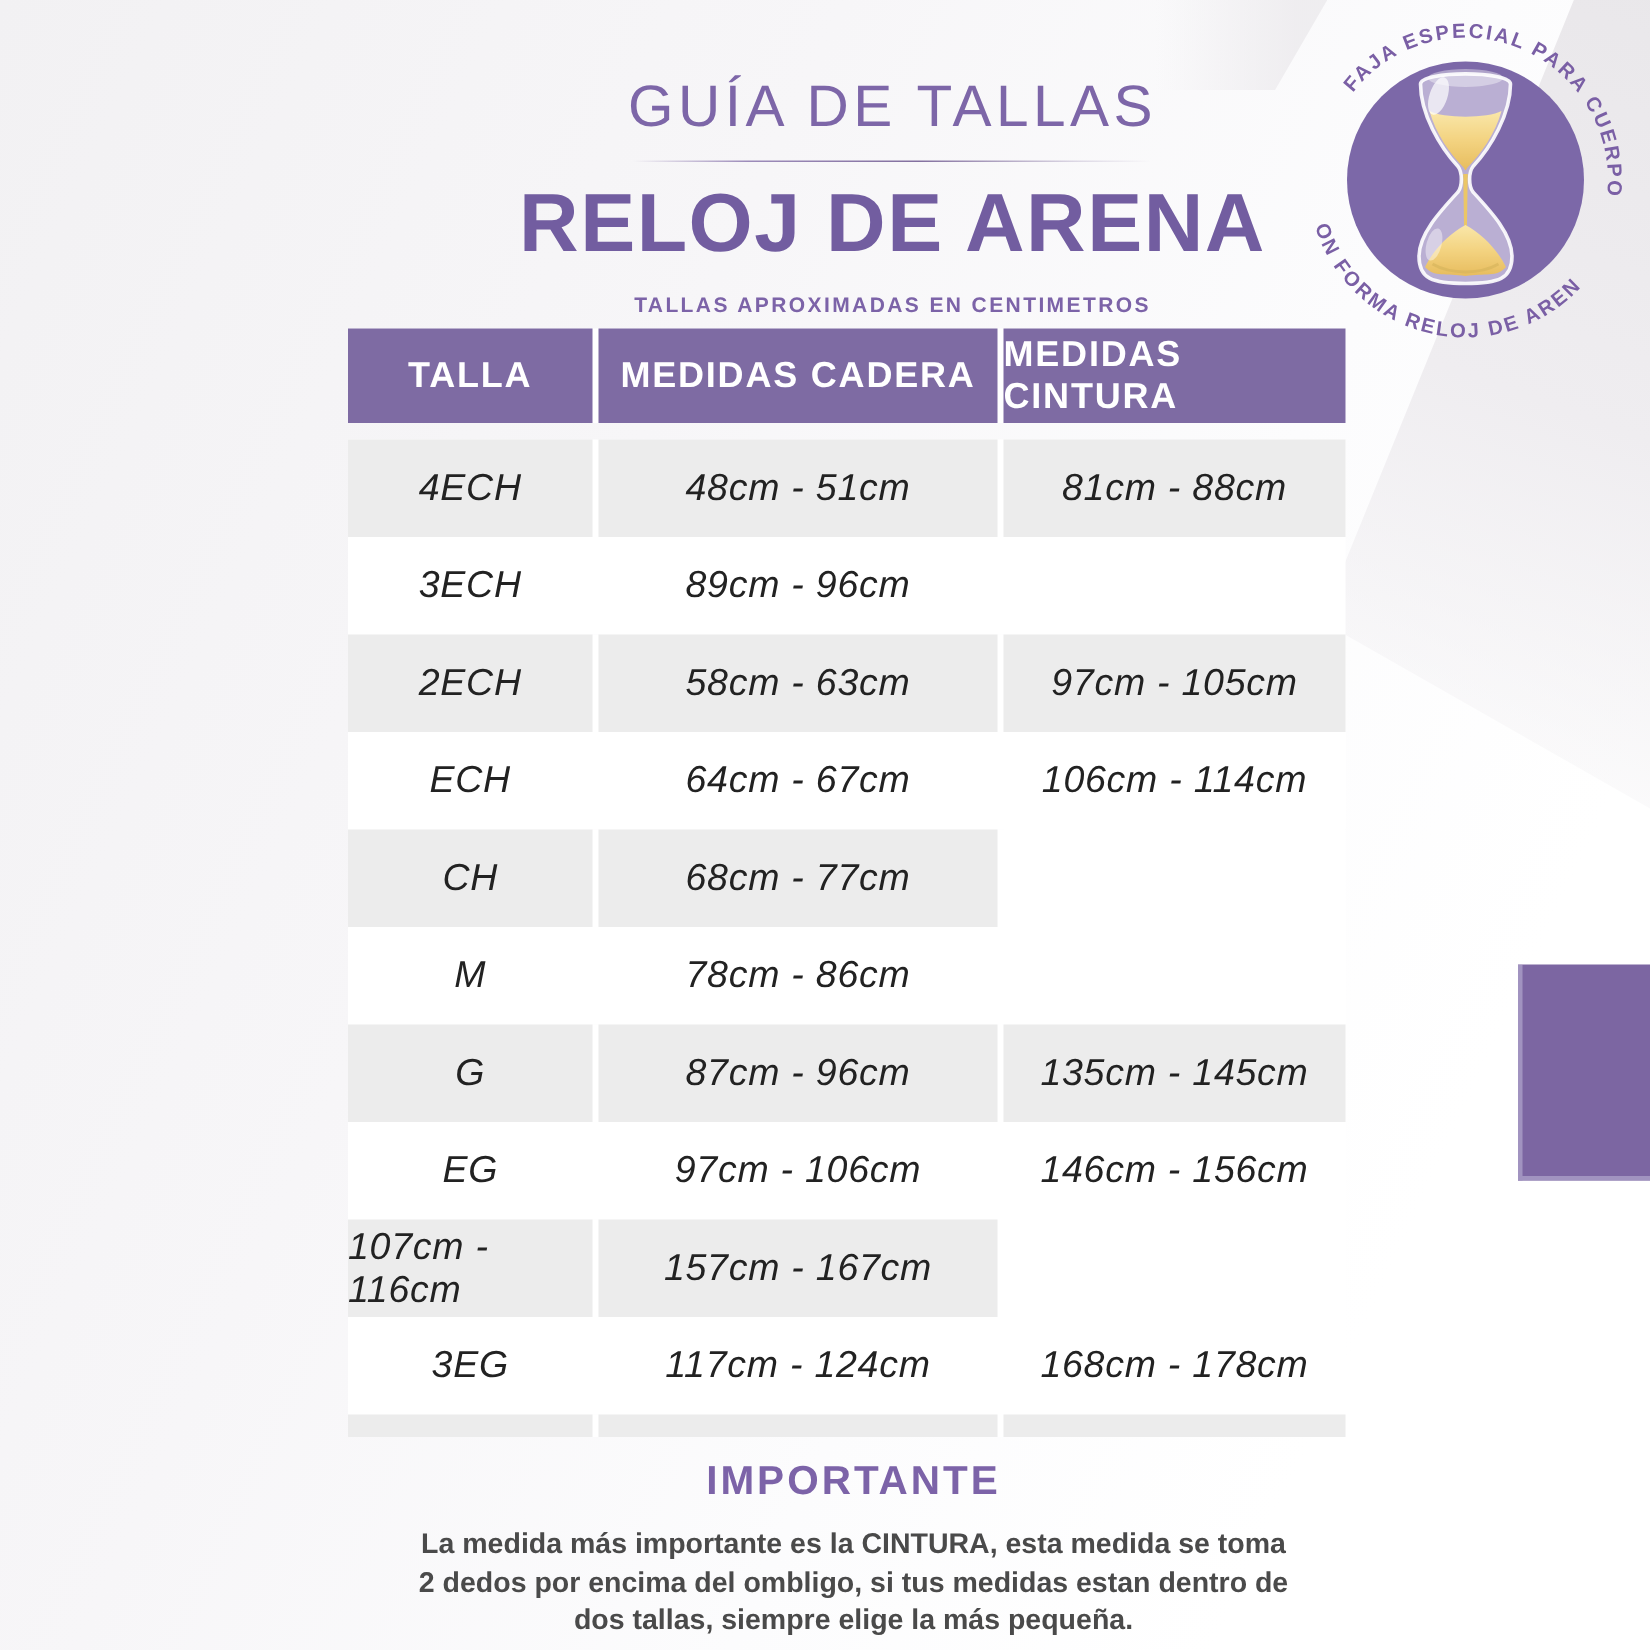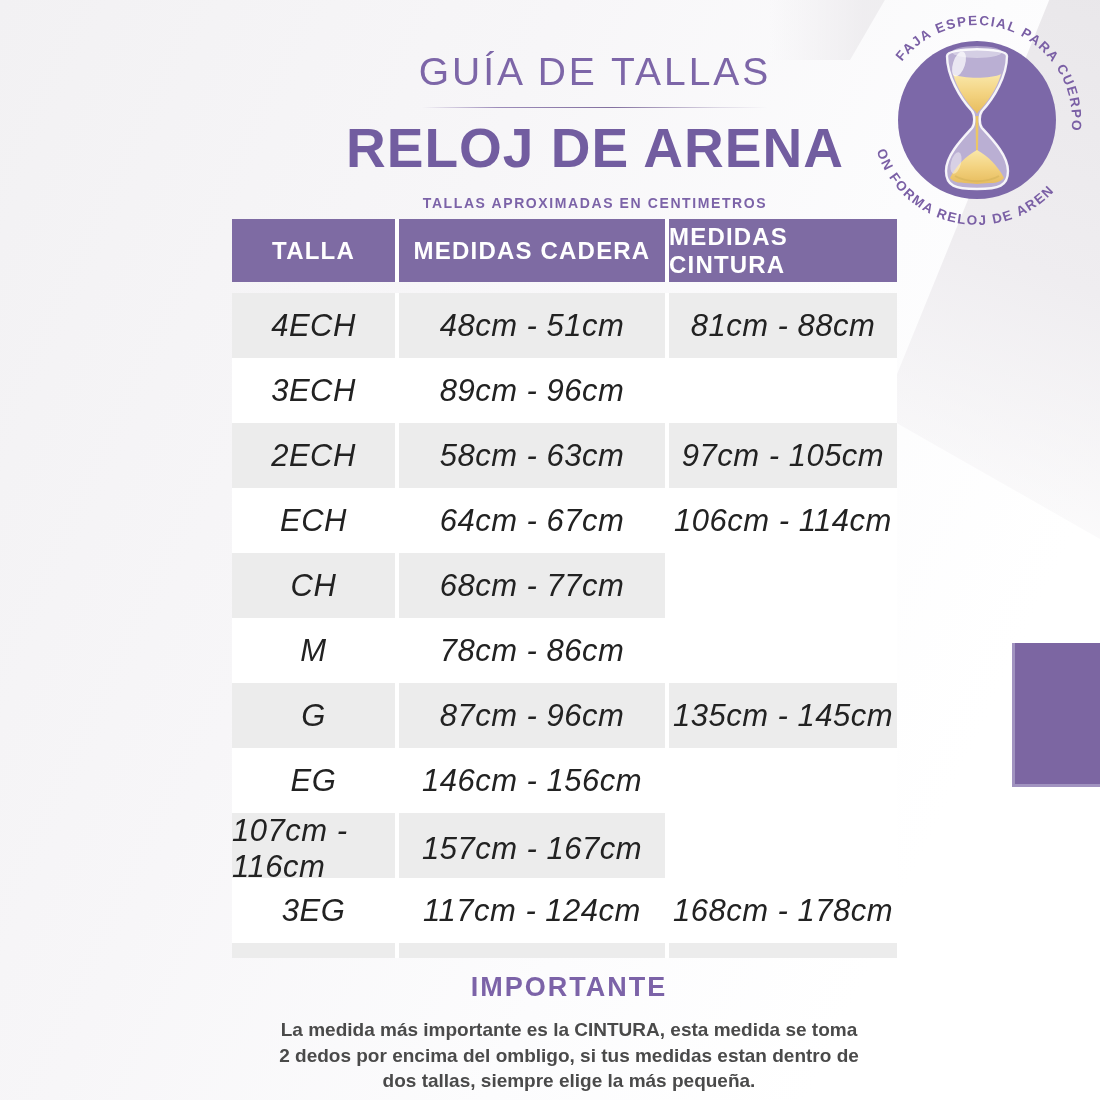--- a/index.html
+++ b/index.html
@@ -72,21 +72,21 @@
   .thead{height:63px;}
   .th{
     background:var(--purple-header,#7e6ba3);
     color:#fff;font-size:24px;font-weight:600;letter-spacing:1.2px;
     display:flex;align-items:center;justify-content:center;
   }
   .tbody{margin-top:11px;}
   .trow{height:65px;}
   .td{
     display:flex;align-items:center;justify-content:center;
-    font-style:italic;font-size:31px;font-weight:500;letter-spacing:.5px;
+    font-style:italic;font-size:25px;font-weight:500;letter-spacing:.5px;
     color:var(--cell-text,#222222);
     background:var(--row-white,#ffffff);
   }
   .trow.gray .td{background:var(--row-gray,#ececec);}
   .strip{height:15px;}
   .strip .td{background:var(--row-gray,#ececec);}
   
   .footer{position:absolute;top:972px;left:19px;width:1100px;text-align:center;}
   .footer-heading{
     font-size:27px;font-weight:800;letter-spacing:2px;
@@ -181,20 +181,21 @@
         <div class="td">M</div>
         <div class="td">78cm - 86cm</div>
       </div>
       <div class="trow gray">
         <div class="td">G</div>
         <div class="td">87cm - 96cm</div>
         <div class="td">135cm - 145cm</div>
       </div>
       <div class="trow">
         <div class="td">EG</div>
+        <div class="td">97cm - 106cm</div>
         <div class="td">146cm - 156cm</div>
       </div>
       <div class="trow gray">
         <div class="td">107cm - 116cm</div>
         <div class="td">157cm - 167cm</div>
       </div>
       <div class="trow">
         <div class="td">3EG</div>
         <div class="td">117cm - 124cm</div>
         <div class="td">168cm - 178cm</div>

